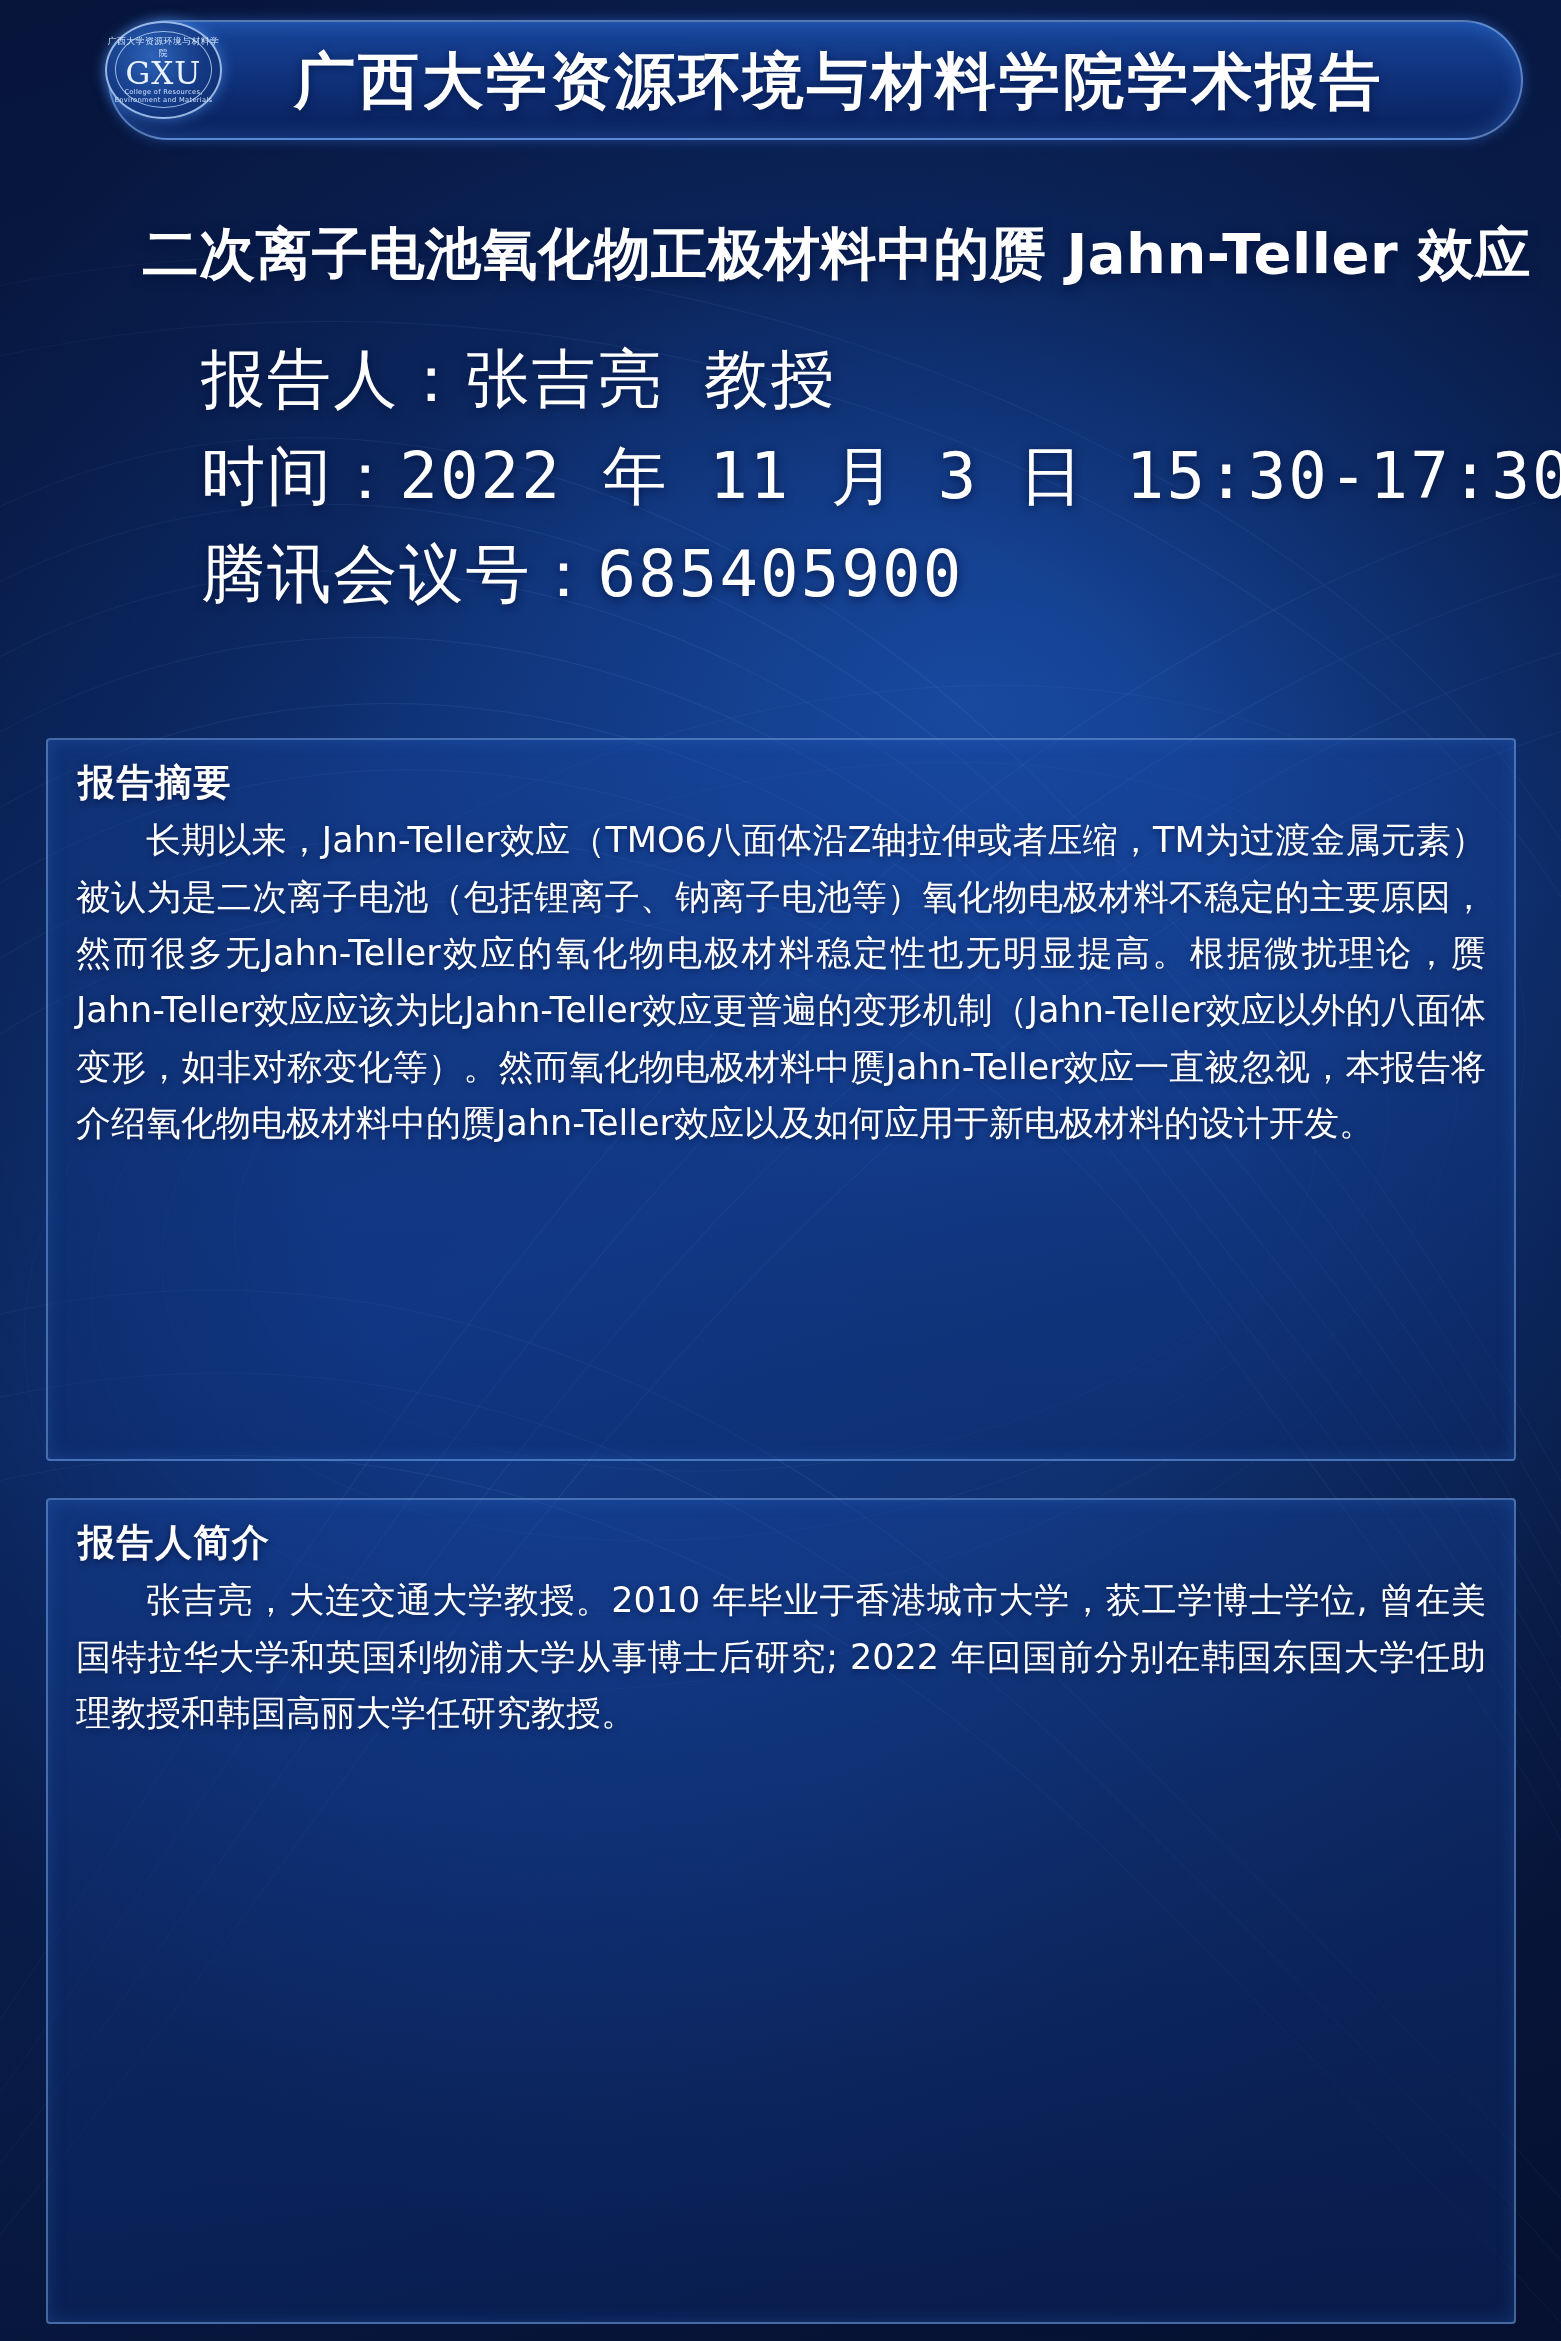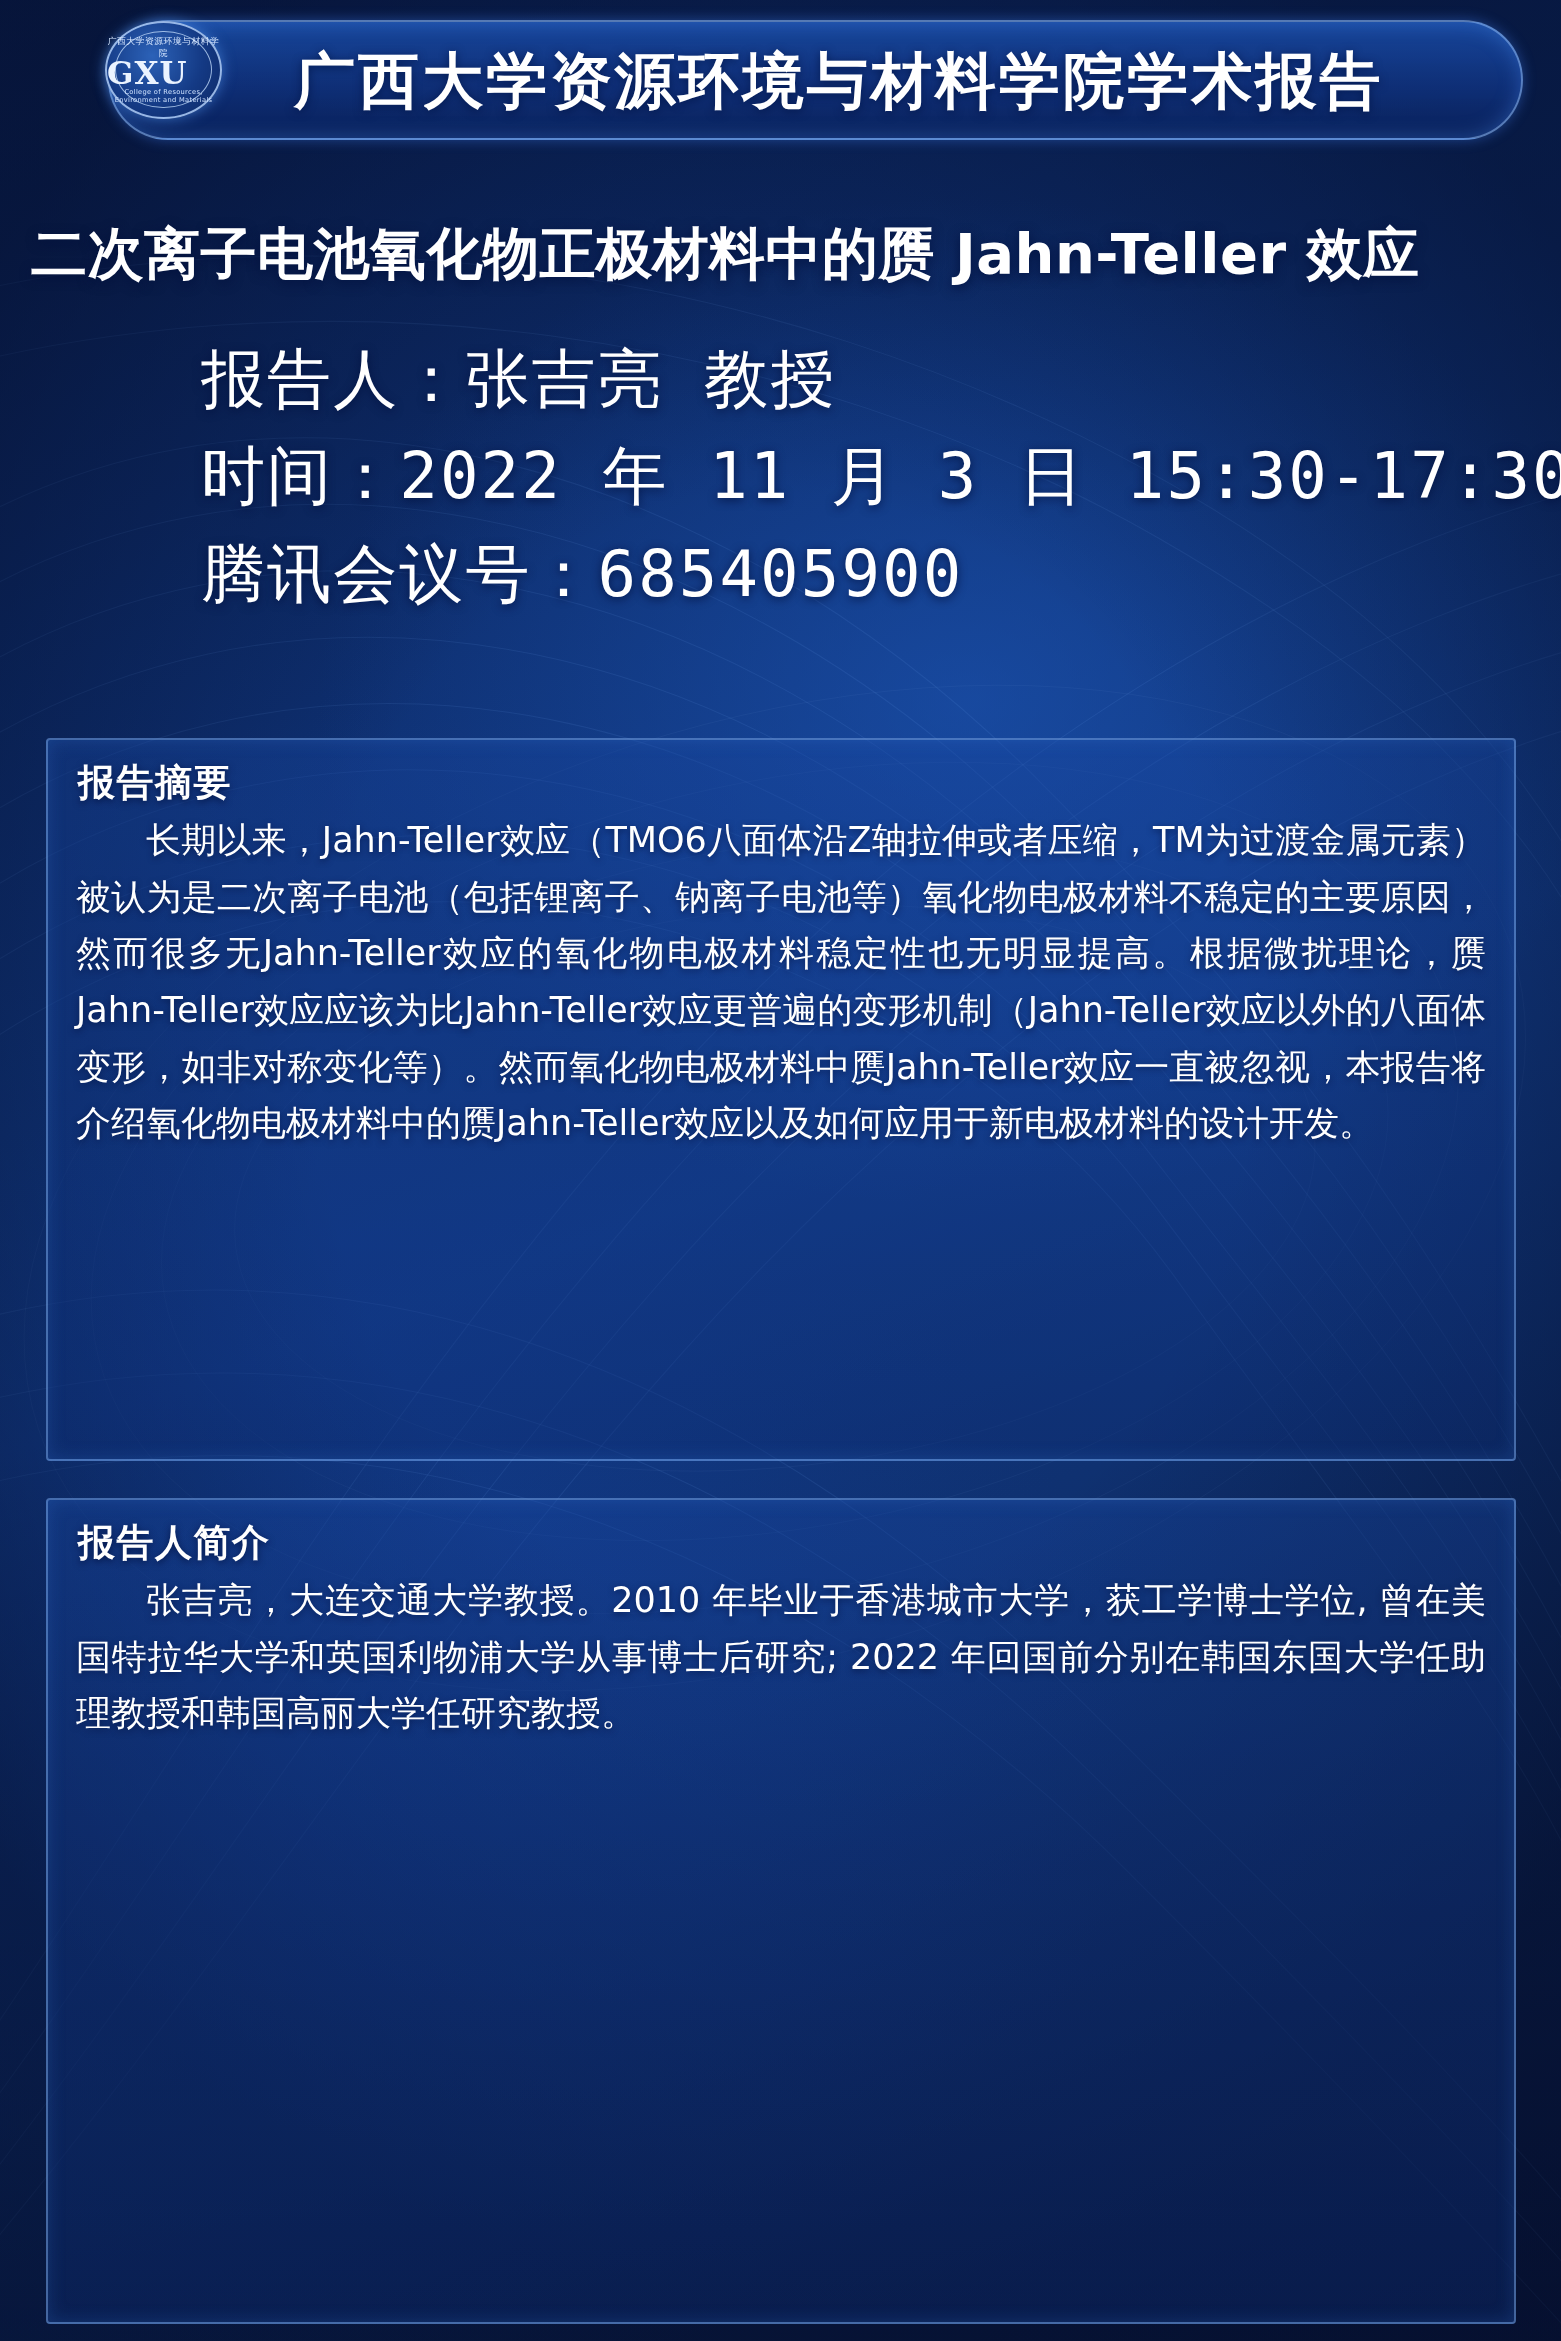--- a/index.html
+++ b/index.html
@@ -90,26 +90,25 @@
   .crest .ring {
     position: absolute;
     left: 8.3px; top: 8.3px; right: 8.3px; bottom: 8.3px;
     border-radius: 50%;
     border: 1.5px solid rgba(200,225,255,0.75);
   }
   .crest .glyph {
     position: absolute;
     left: 0; right: 0;
     top: 32px;
-    text-align: left;
+    text-align: center;
     color: #eaf3ff;
     font-family: "DejaVu Serif", serif;
     font-size: 31px;
     letter-spacing: 1px;
-    font-weight: bold;
   }
   .crest .cn {
     position: absolute;
     left: 0; right: 0;
     top: 13.4px;
     text-align: center;
     color: #d6e7ff;
     font-family: "DejaVu Sans", sans-serif;
     font-size: 8.8px;
     letter-spacing: 0.5px;
@@ -125,21 +124,21 @@
     letter-spacing: 0.3px;
     margin-top: 12px;
   }
 
   
   .talk-title {
     position: absolute;
     left: 31px;
     top: 217px;
     width: 1500px;
-    text-align: left;
+    text-align: right;
     color: #ffffff;
     font-family: "DejaVu Sans", sans-serif;
     font-weight: bold;
     font-size: 56px;
     letter-spacing: 0.5px;
     text-shadow: 0 2.6px 11.4px rgba(0,15,60,0.85);
     white-space: nowrap;
   }
 
   .meta {

